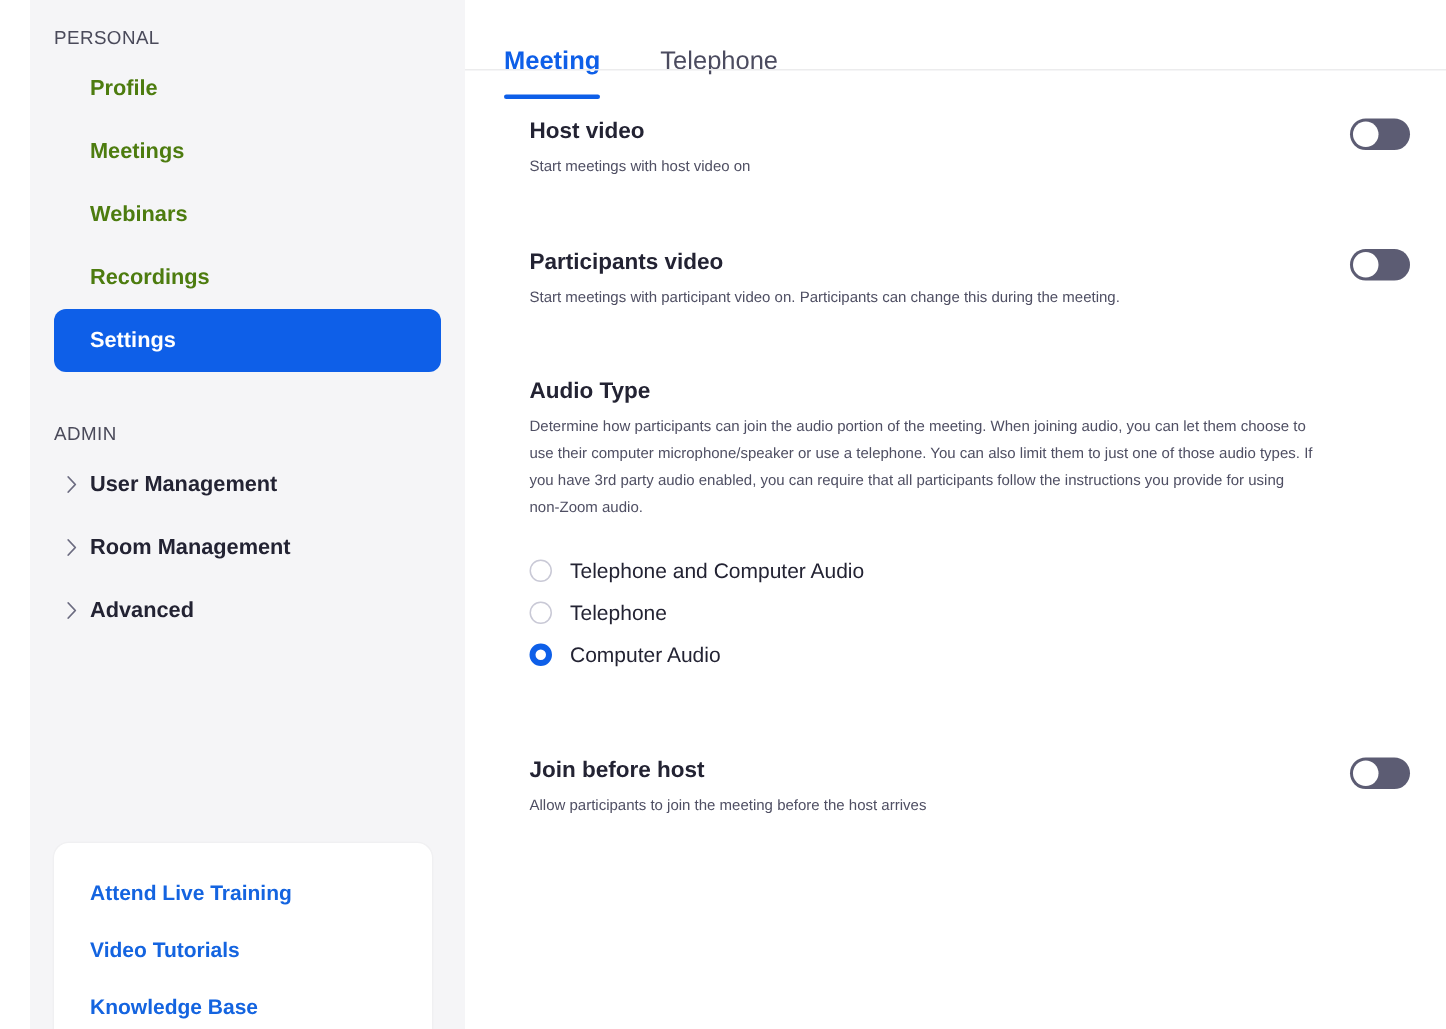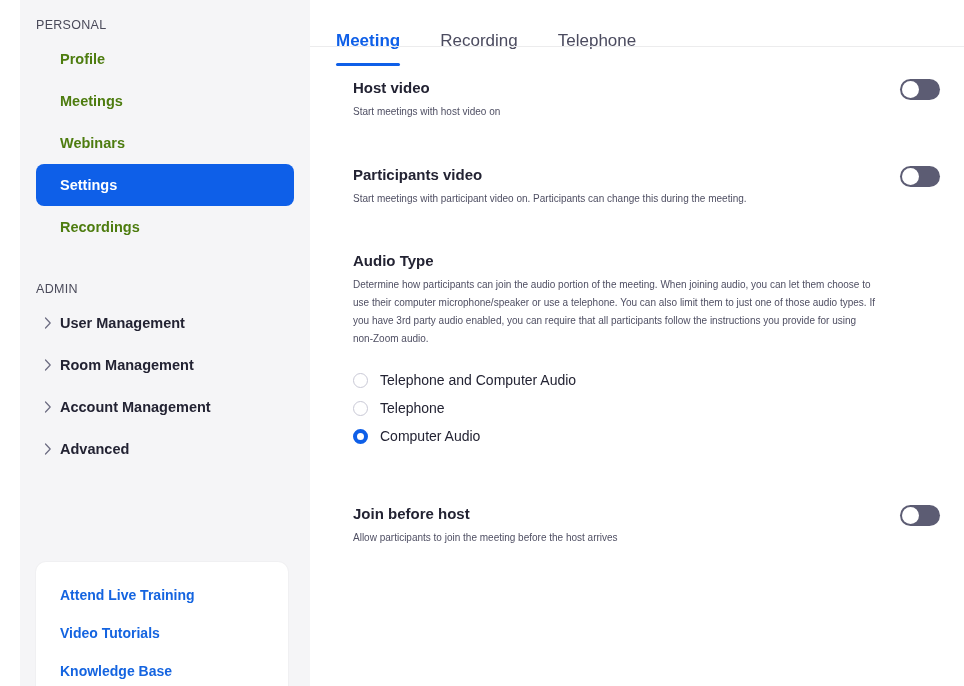--- a/index.html
+++ b/index.html
@@ -245,25 +245,25 @@
 
     <div class="nav-item">
       <span>Profile</span>
     </div>
     <div class="nav-item">
       <span>Meetings</span>
     </div>
     <div class="nav-item">
       <span>Webinars</span>
     </div>
+    <div class="nav-item">
+      <span>Recordings</span>
+    </div>
     <div class="nav-item active">
       <span>Settings</span>
-    </div>
-    <div class="nav-item">
-      <span>Recordings</span>
     </div>
 
     <div class="section-label" style="margin-top:26px;">ADMIN</div>
 
     <div class="admin-item">
       <span class="chev">
         <svg width="8" height="12" viewBox="0 0 8 12">
             <path d="M1.5 1 L6.2 6 L1.5 11" fill="none" stroke="currentColor" stroke-width="1.2" stroke-linecap="round" stroke-linejoin="round"></path>
           </svg>
       </span>
@@ -276,47 +276,36 @@
           </svg>
       </span>
       <span class="admin-label">Room Management</span>
     </div>
     <div class="admin-item">
       <span class="chev">
         <svg width="8" height="12" viewBox="0 0 8 12">
             <path d="M1.5 1 L6.2 6 L1.5 11" fill="none" stroke="currentColor" stroke-width="1.2" stroke-linecap="round" stroke-linejoin="round"></path>
           </svg>
       </span>
-      <span class="admin-label">Account Management</span>
-    </div>
-    <div class="admin-item">
-      <span class="chev">
-        <svg width="8" height="12" viewBox="0 0 8 12">
-            <path d="M1.5 1 L6.2 6 L1.5 11" fill="none" stroke="currentColor" stroke-width="1.2" stroke-linecap="round" stroke-linejoin="round"></path>
-          </svg>
-      </span>
       <span class="admin-label">Advanced</span>
     </div>
 
     <div class="help-card">
       <a class="help-link" href="#">Attend Live Training</a>
       <a class="help-link" href="#">Video Tutorials</a>
       <a class="help-link" href="#">Knowledge Base</a>
     </div>
   </aside>
 
   <main class="main">
 
     <div class="tabs-wrap">
       <div class="tabs">
         <div class="tab active">
           <span>Meeting</span>
-        </div>
-        <div class="tab">
-          <span>Recording</span>
         </div>
         <div class="tab">
           <span>Telephone</span>
         </div>
       </div>
       <div class="tabs-rule"></div>
     </div>
 
     <div class="content">
 

